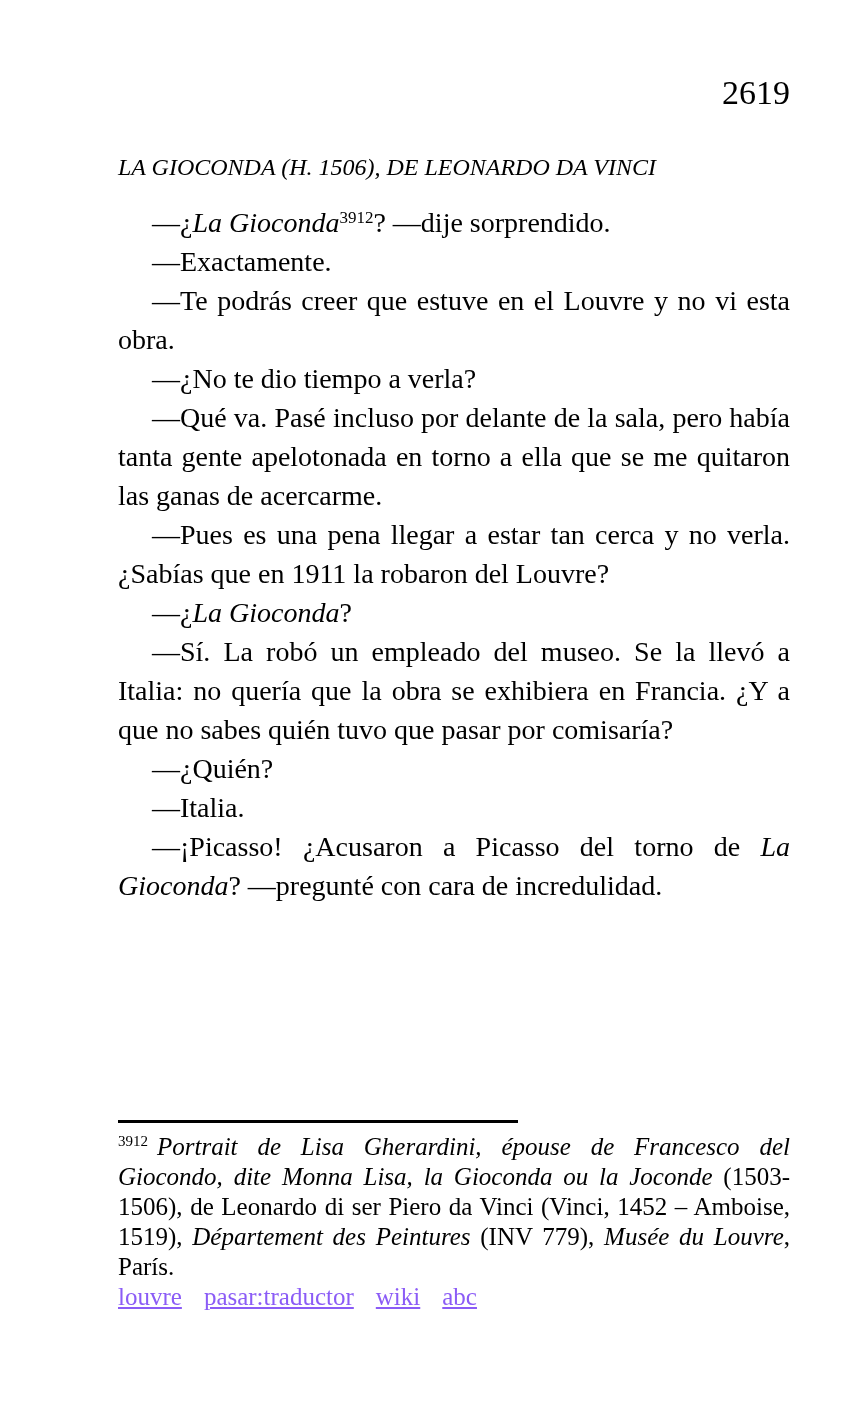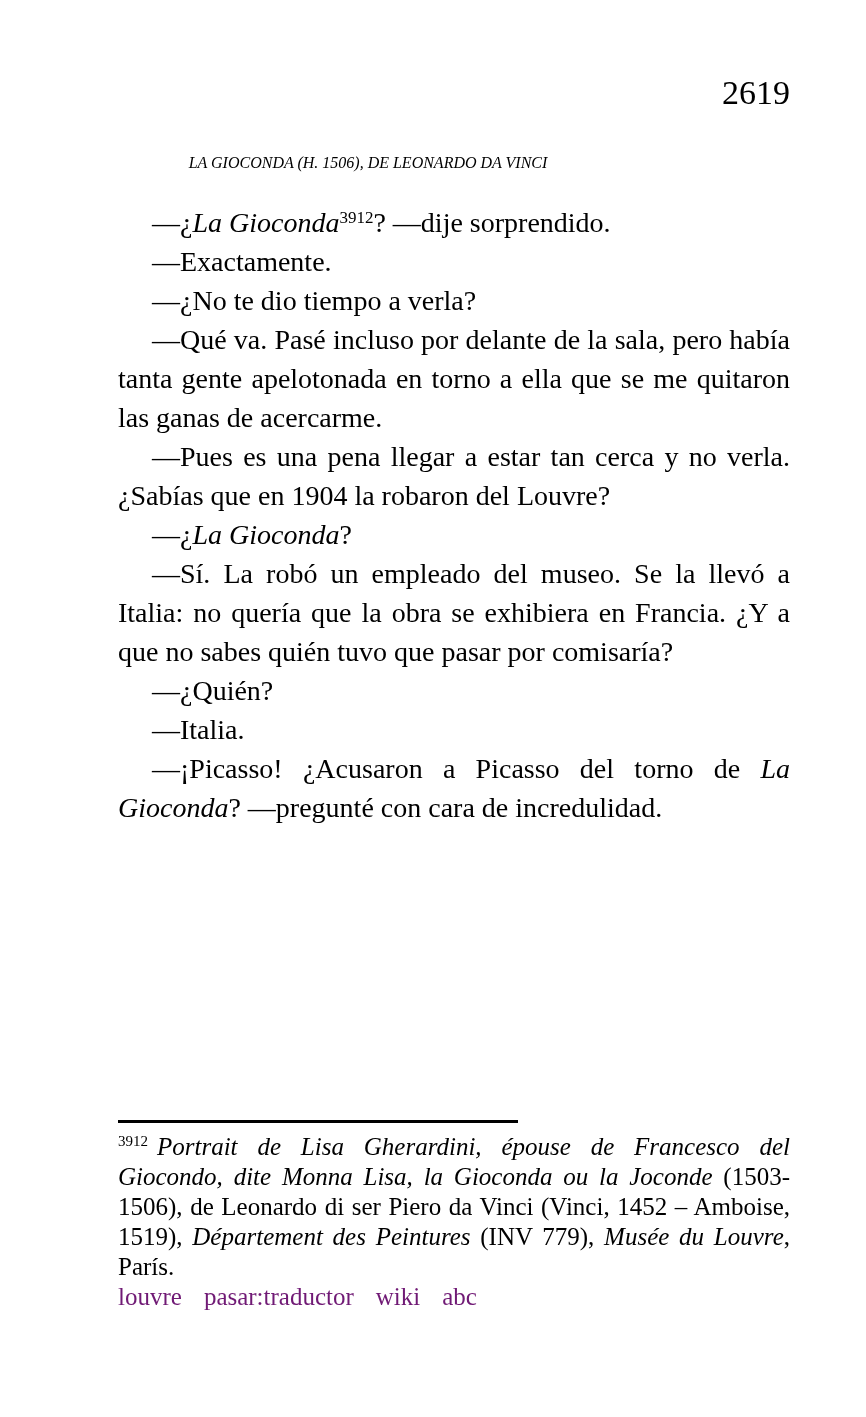--- a/index.html
+++ b/index.html
@@ -21,21 +21,21 @@
     font-size: 34px;
     line-height: 1.0;
   }
   .heading {
     position: absolute;
     top: 153px;
     left: 118px;
     width: 500px;
     text-align: center;
     font-style: italic;
-    font-size: 16px;
+    font-size: 24px;
     line-height: 1.2;
     white-space: nowrap;
   }
   .body-text {
     position: absolute;
     top: 203px;
     left: 118px;
     width: 672px;
     font-size: 28px;
     line-height: 39px;
@@ -68,37 +68,39 @@
   }
   .footnote p { margin: 0; }
   .footnote sup.fn-marker {
     font-size: 15px;
     line-height: 0;
     vertical-align: 9px;
     margin-right: 9px;
   }
   .fn-links { text-align: left; }
   .fn-links a {
-    color: #701a75;
+    color: #8b5cf6;
+    text-decoration: underline;
     margin-right: 22px;
     cursor: pointer;
   }
 </style>
 </head>
 <body>
 
 <div class="page">
   <div class="pagenum">2619</div>
   <div class="heading">LA GIOCONDA (H. 1506), DE LEONARDO DA VINCI</div>
   <div class="body-text" id="body-paragraphs">
       <p><span>—¿</span><em>La Gioconda</em><sup>3912</sup><span>? —dije sorprendido.</span></p>
       <p><span>—Exactamente.</span></p>
+      <p><span>—Te podrás creer que estuve en el Louvre y no vi esta obra.</span></p>
       <p><span>—¿No te dio tiempo a verla?</span></p>
       <p><span>—Qué va. Pasé incluso por delante de la sala, pero había tanta gente apelotonada en torno a ella que se me quitaron las ganas de acercarme.</span></p>
-      <p><span>—Pues es una pena llegar a estar tan cerca y no verla. ¿Sabías que en 1904 la robaron del Louvre?</span></p>
+      <p><span>—Pues es una pena llegar a estar tan cerca y no verla. ¿Sabías que en 1911 la robaron del Louvre?</span></p>
       <p><span>—¿</span><em>La Gioconda</em><span>?</span></p>
       <p><span>—Sí. La robó un empleado del museo. Se la llevó a Italia: no quería que la obra se exhibiera en Francia. ¿Y a que no sabes quién tuvo que pasar por comisaría?</span></p>
       <p><span>—¿Quién?</span></p>
       <p><span>—Italia.</span></p>
       <p><span>—¡Picasso! ¿Acusaron a Picasso del torno de </span><em>La Gioconda</em><span>? —pregunté con cara de incredulidad.</span></p>
     </div>
   <div class="separator"></div>
   <div class="footnote">
     <p id="footnote-text"><sup class="fn-marker">3912</sup><em>Portrait de Lisa Gherardini, épouse de Francesco del Giocondo, dite Monna Lisa, la Gioconda ou la Joconde</em><span> (1503-1506), de Leonardo di ser Piero da Vinci (Vinci, 1452 – Amboise, 1519), </span><em>Département des Peintures</em><span> (INV 779), </span><em>Musée du Louvre</em><span>, París.</span></p>
     <div class="fn-links" id="footnote-links"><a>louvre</a><a>pasar:traductor</a><a>wiki</a><a>abc</a></div>

